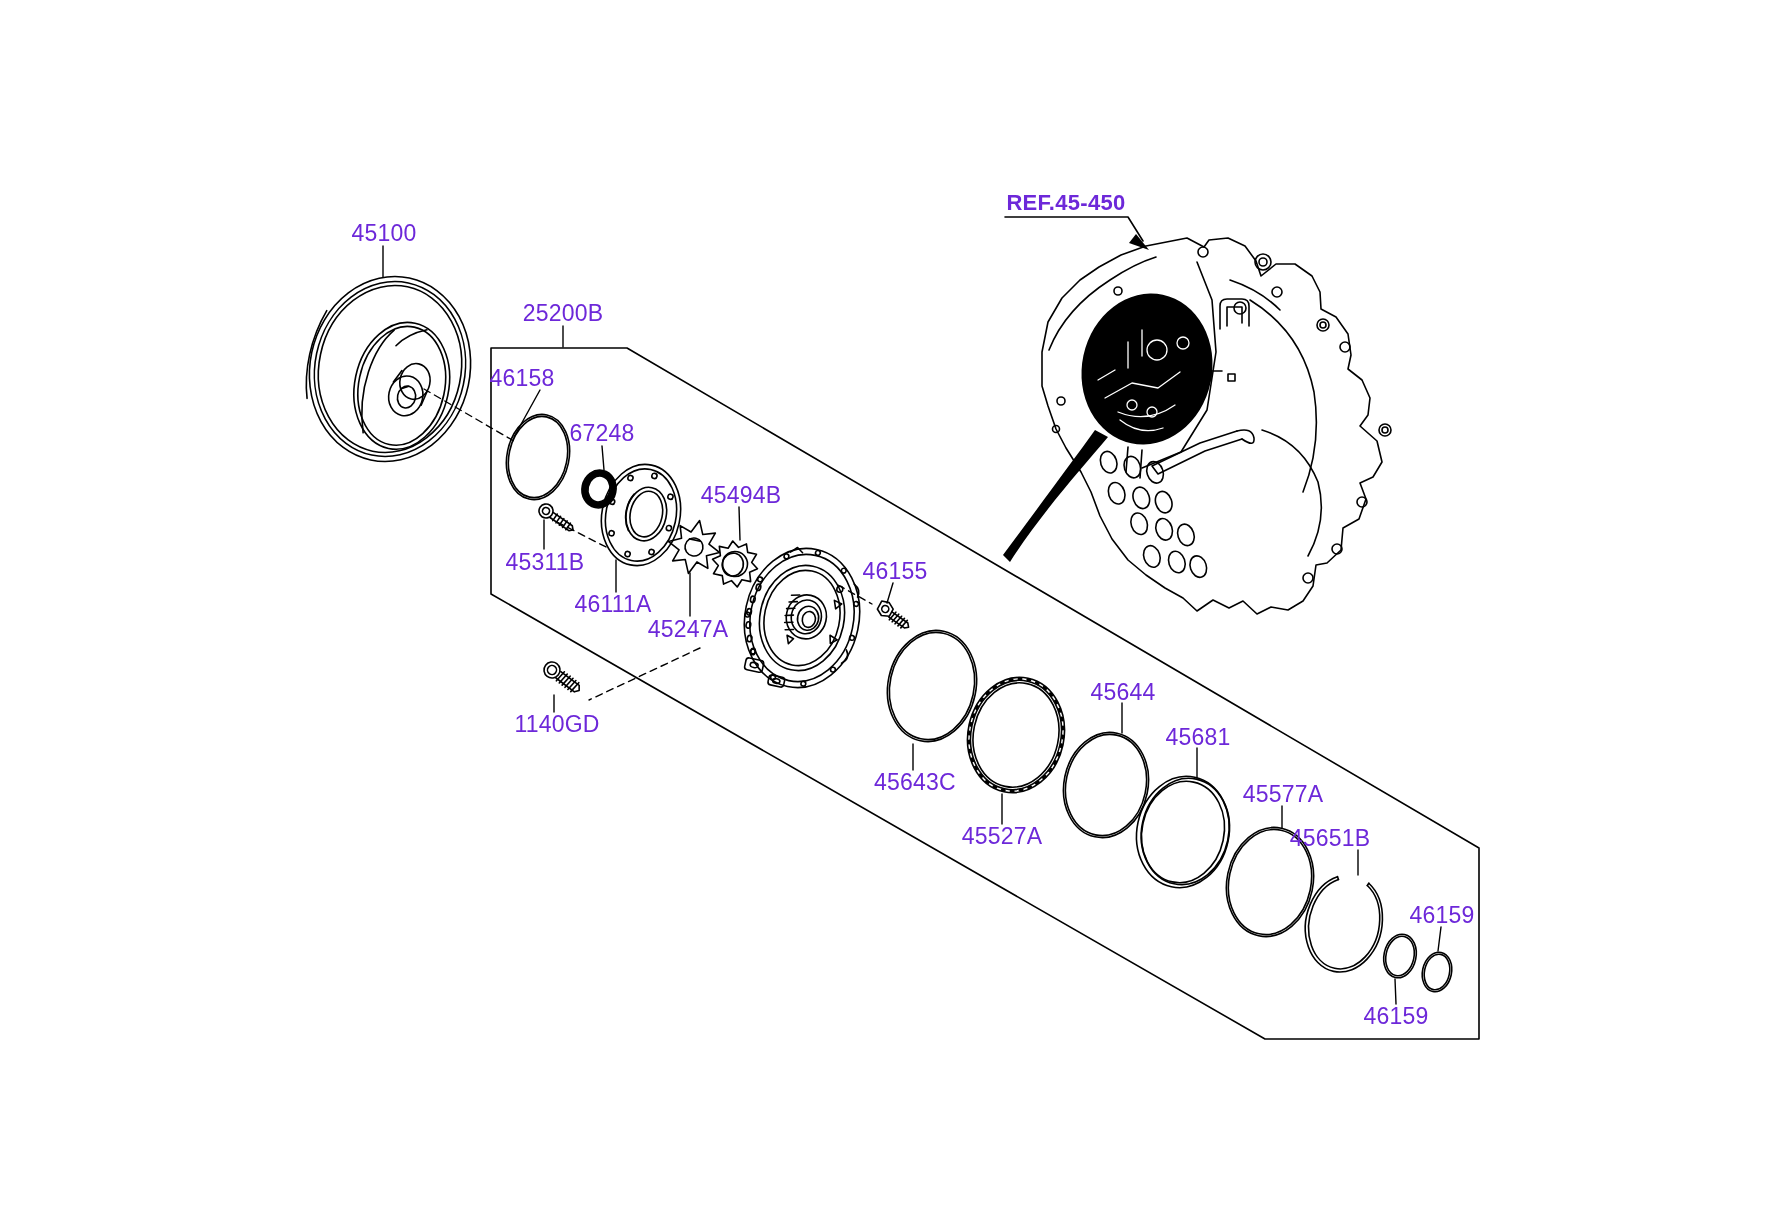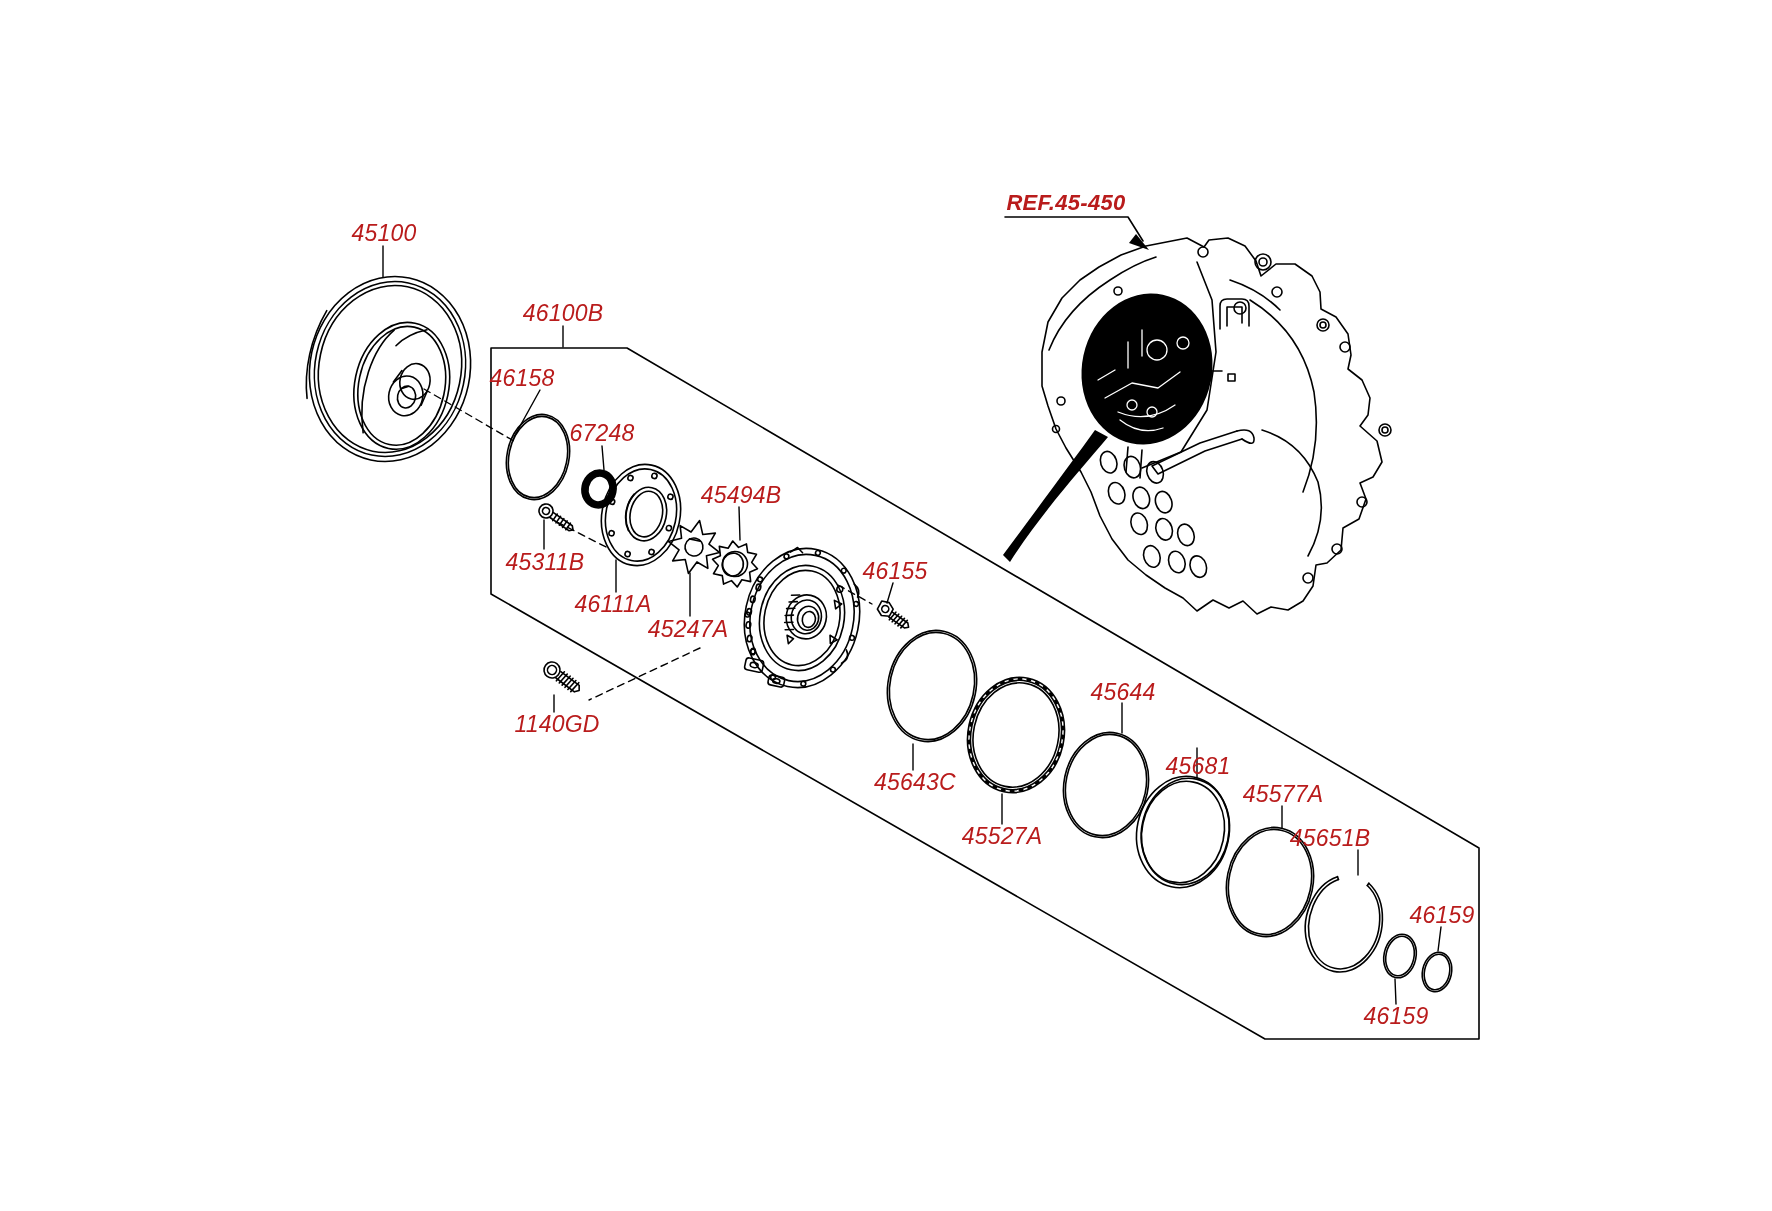--- a/index.html
+++ b/index.html
@@ -1,20 +1,20 @@
 <!DOCTYPE html>
 <html><head>
 <meta charset="utf-8">
 <style>
   html,body{margin:0;padding:0;background:#ffffff;}
   .stage{position:relative;width:1772px;height:1211px;background:#ffffff;overflow:hidden;
          font-family:"Liberation Sans", sans-serif;}
   .art{position:absolute;left:0;top:0;}
   .lbl{position:absolute;transform:translate(-50%,-50%);font-size:23px;line-height:1;
-       color:#b91c1c;white-space:nowrap;letter-spacing:0.2px;cursor:pointer;font-style:italic;}
+       color:#6d28d9;white-space:nowrap;letter-spacing:0.2px;cursor:pointer;}
   .lbl.ref{font-weight:700;font-size:22px;letter-spacing:0.3px;}
 </style>
 </head>
 <body>
 
 <div class="stage">
 
   <svg class="art" width="1772" height="1211" viewBox="0 0 1772 1211" stroke="#000" fill="none" stroke-width="1.6" stroke-linecap="round" stroke-linejoin="round">
 
     <path d="M491,348 L627,348 L1479,848 L1479,1039 L1265,1039 L491,594 Z"></path>
@@ -267,32 +267,32 @@
       <path d="M700,648 L589,700"></path>
     </g>
 
     <g>
       <path d="M1005,217 L1128,217 L1143,241"></path>
       <polygon points="1149,250 1136,234 1129,243" fill="#000" stroke="none"></polygon>
     </g>
   </svg>
 
   <div class="lbl" style="left:384px;top:233px;">45100</div>
-  <div class="lbl" style="left:563px;top:313px;">46100B</div>
+  <div class="lbl" style="left:563px;top:313px;">25200B</div>
   <div class="lbl" style="left:522px;top:378px;">46158</div>
   <div class="lbl" style="left:602px;top:433px;">67248</div>
   <div class="lbl" style="left:545px;top:562px;">45311B</div>
   <div class="lbl" style="left:613px;top:604px;">46111A</div>
   <div class="lbl" style="left:688px;top:629px;">45247A</div>
   <div class="lbl" style="left:741px;top:495px;">45494B</div>
   <div class="lbl" style="left:895px;top:571px;text-align:right;">46155</div>
   <div class="lbl" style="left:557px;top:724px;">1140GD</div>
   <div class="lbl" style="left:915px;top:782px;">45643C</div>
   <div class="lbl" style="left:1002px;top:836px;">45527A</div>
   <div class="lbl" style="left:1123px;top:692px;">45644</div>
-  <div class="lbl" style="left:1198px;top:737px;margin-top:29px;">45681</div>
+  <div class="lbl" style="left:1198px;top:737px;">45681</div>
   <div class="lbl" style="left:1283px;top:794px;">45577A</div>
   <div class="lbl" style="left:1330px;top:838px;">45651B</div>
   <div class="lbl" style="left:1442px;top:915px;">46159</div>
   <div class="lbl" style="left:1396px;top:1016px;">46159</div>
   <div class="lbl ref" style="left:1066px;top:203px;">REF.45-450</div>
 
 </div>
 
 </body></html>

